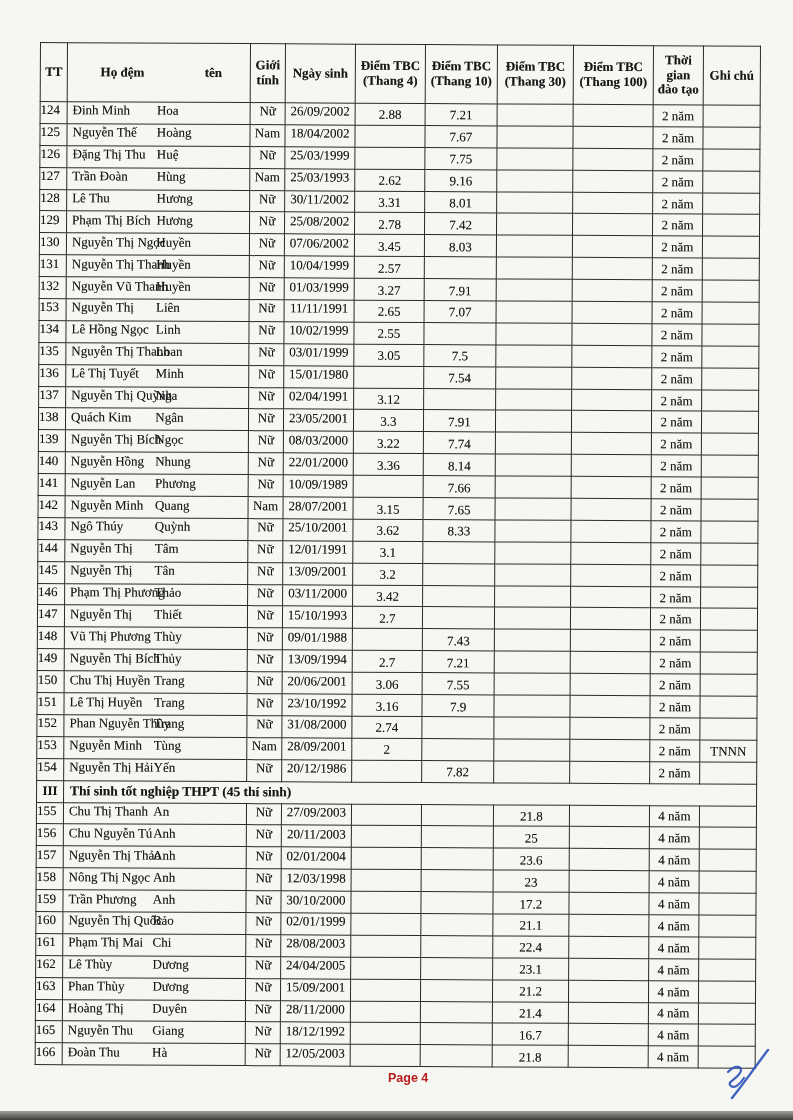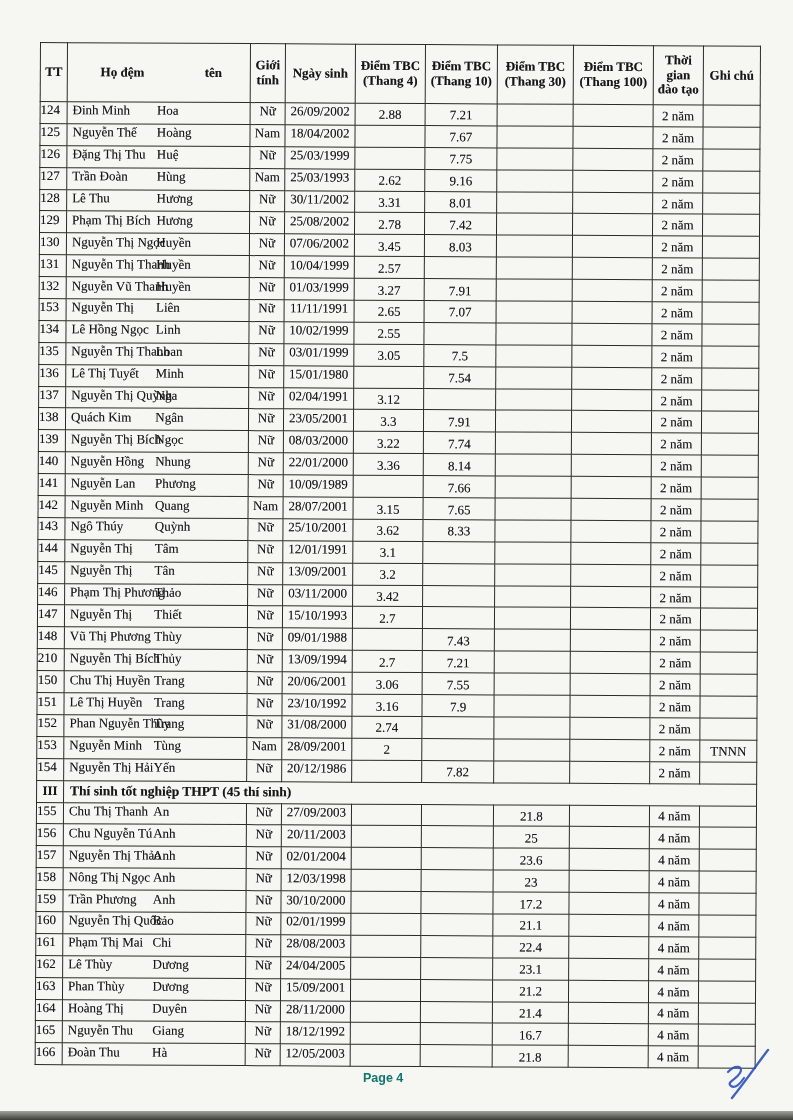--- a/index.html
+++ b/index.html
@@ -32,23 +32,23 @@
   .name-grid .surname { padding-left:5px; white-space:nowrap; }
   .name-grid .given   { padding-left:2px; white-space:nowrap; }
   td.c-mid  { text-align:center; vertical-align:middle; padding-bottom:3px; }
   td.score  { text-align:center; vertical-align:middle; padding-top:3px; }
   td.c-duration { text-align:center; vertical-align:bottom; padding-bottom:2px; }
   td.c-note { text-align:center; vertical-align:middle; padding-top:2px; }
   tr.section td { font-weight:bold; }
   td.sec-no { text-align:center; vertical-align:middle; }
   td.sec-title { text-align:left; padding-left:6px; vertical-align:middle; font-size:13.5px; }
   .footer {
-    position:absolute; left:363px; top:1071px;
+    position:absolute; left:388px; top:1071px;
     font-family:"Liberation Sans","DejaVu Sans",sans-serif;
-    font-size:12.5px; color:#0f766e; font-weight:bold;
+    font-size:12.5px; color:#b91c1c; font-weight:bold;
   }
   .pen-mark { position:absolute; left:710px; top:1036px; }
   .scan-edge {
     position:absolute; left:0; top:1111px; width:793px; height:9px;
     background:linear-gradient(#a2a29c, #3c3c38);
   }
 </style>
 </head>
 <body>
 
@@ -509,21 +509,21 @@
             <td class="c-mid">Nữ</td>
             <td class="c-mid">09/01/1988</td>
             <td class="score"></td>
             <td class="score">7.43</td>
             <td class="score"></td>
             <td class="score"></td>
             <td class="c-duration">2 năm</td>
             <td class="c-note"></td>
           </tr>
           <tr>
-            <td class="c-tt">210</td>
+            <td class="c-tt">149</td>
             <td class="c-name">
               <div class="name-grid">
                 <span class="surname">Nguyễn Thị Bích</span>
                 <span class="given">Thủy</span>
               </div>
             </td>
             <td class="c-mid">Nữ</td>
             <td class="c-mid">13/09/1994</td>
             <td class="score">2.7</td>
             <td class="score">7.21</td>

